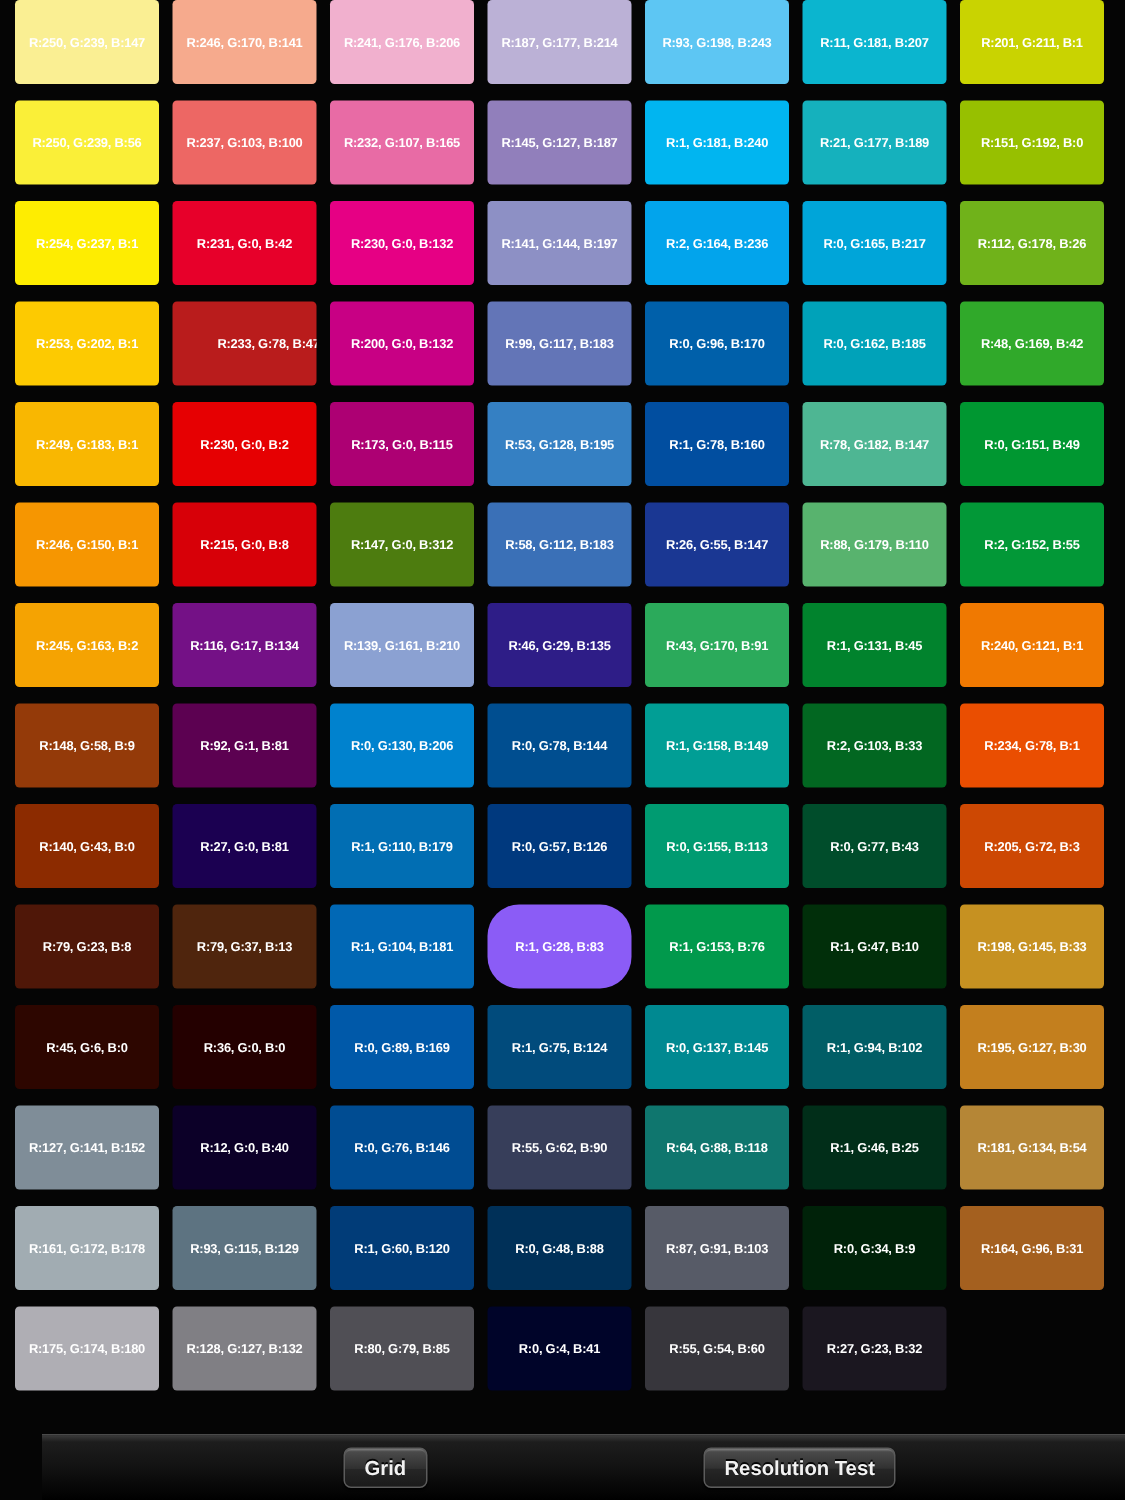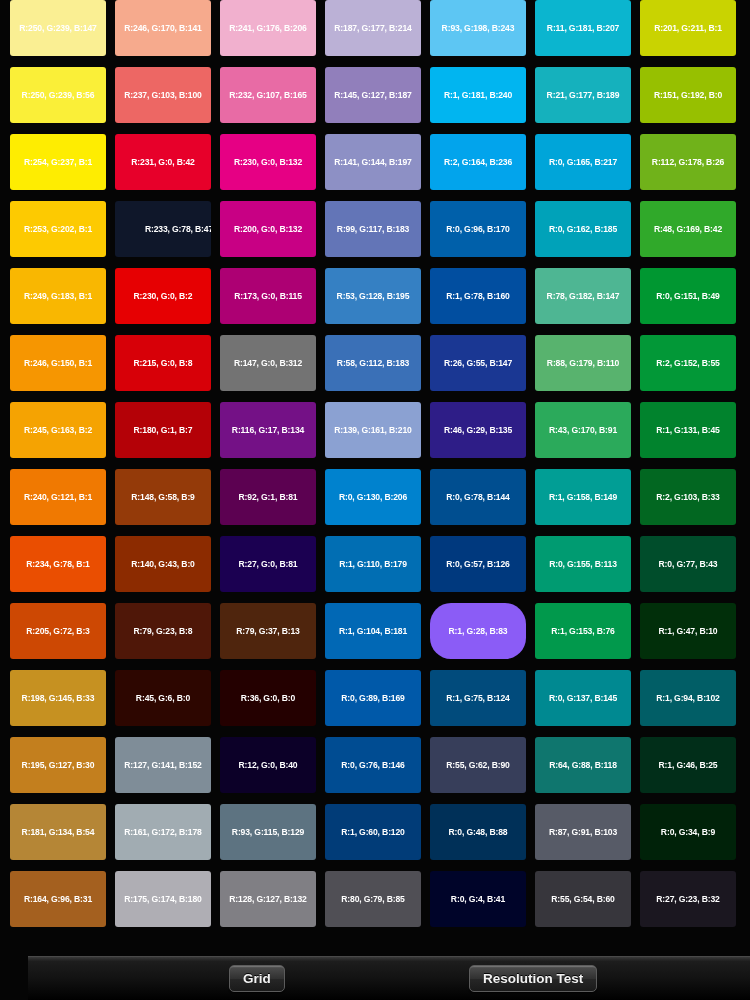--- a/index.html
+++ b/index.html
@@ -144,21 +144,21 @@
       </div>
       <div class="swatch" style="background: rgb(0, 165, 217);">
         <span class="lbl">R:0, G:165, B:217</span>
       </div>
       <div class="swatch" style="background: rgb(112, 178, 26);">
         <span class="lbl">R:112, G:178, B:26</span>
       </div>
       <div class="swatch" style="background: rgb(253, 202, 1);">
         <span class="lbl">R:253, G:202, B:1</span>
       </div>
-      <div class="swatch" style="background: #0f172a; padding-left: 32px;">
+      <div class="swatch" style="background: #b91c1c; padding-left: 32px;">
         <span class="lbl">R:233, G:78, B:47</span>
       </div>
       <div class="swatch" style="background: rgb(200, 0, 132);">
         <span class="lbl">R:200, G:0, B:132</span>
       </div>
       <div class="swatch" style="background: rgb(99, 117, 183);">
         <span class="lbl">R:99, G:117, B:183</span>
       </div>
       <div class="swatch" style="background: rgb(0, 96, 170);">
         <span class="lbl">R:0, G:96, B:170</span>
@@ -189,40 +189,37 @@
       </div>
       <div class="swatch" style="background: rgb(0, 151, 49);">
         <span class="lbl">R:0, G:151, B:49</span>
       </div>
       <div class="swatch" style="background: rgb(246, 150, 1);">
         <span class="lbl">R:246, G:150, B:1</span>
       </div>
       <div class="swatch" style="background: rgb(215, 0, 8);">
         <span class="lbl">R:215, G:0, B:8</span>
       </div>
-      <div class="swatch" style="background: #737373;">
+      <div class="swatch" style="background: #4d7c0f;">
         <span class="lbl">R:147, G:0, B:312</span>
       </div>
       <div class="swatch" style="background: rgb(58, 112, 183);">
         <span class="lbl">R:58, G:112, B:183</span>
       </div>
       <div class="swatch" style="background: rgb(26, 55, 147);">
         <span class="lbl">R:26, G:55, B:147</span>
       </div>
       <div class="swatch" style="background: rgb(88, 179, 110);">
         <span class="lbl">R:88, G:179, B:110</span>
       </div>
       <div class="swatch" style="background: rgb(2, 152, 55);">
         <span class="lbl">R:2, G:152, B:55</span>
       </div>
       <div class="swatch" style="background: rgb(245, 163, 2);">
         <span class="lbl">R:245, G:163, B:2</span>
-      </div>
-      <div class="swatch" style="background: rgb(180, 1, 7);">
-        <span class="lbl">R:180, G:1, B:7</span>
       </div>
       <div class="swatch" style="background: rgb(116, 17, 134);">
         <span class="lbl">R:116, G:17, B:134</span>
       </div>
       <div class="swatch" style="background: rgb(139, 161, 210);">
         <span class="lbl">R:139, G:161, B:210</span>
       </div>
       <div class="swatch" style="background: rgb(46, 29, 135);">
         <span class="lbl">R:46, G:29, B:135</span>
       </div>

